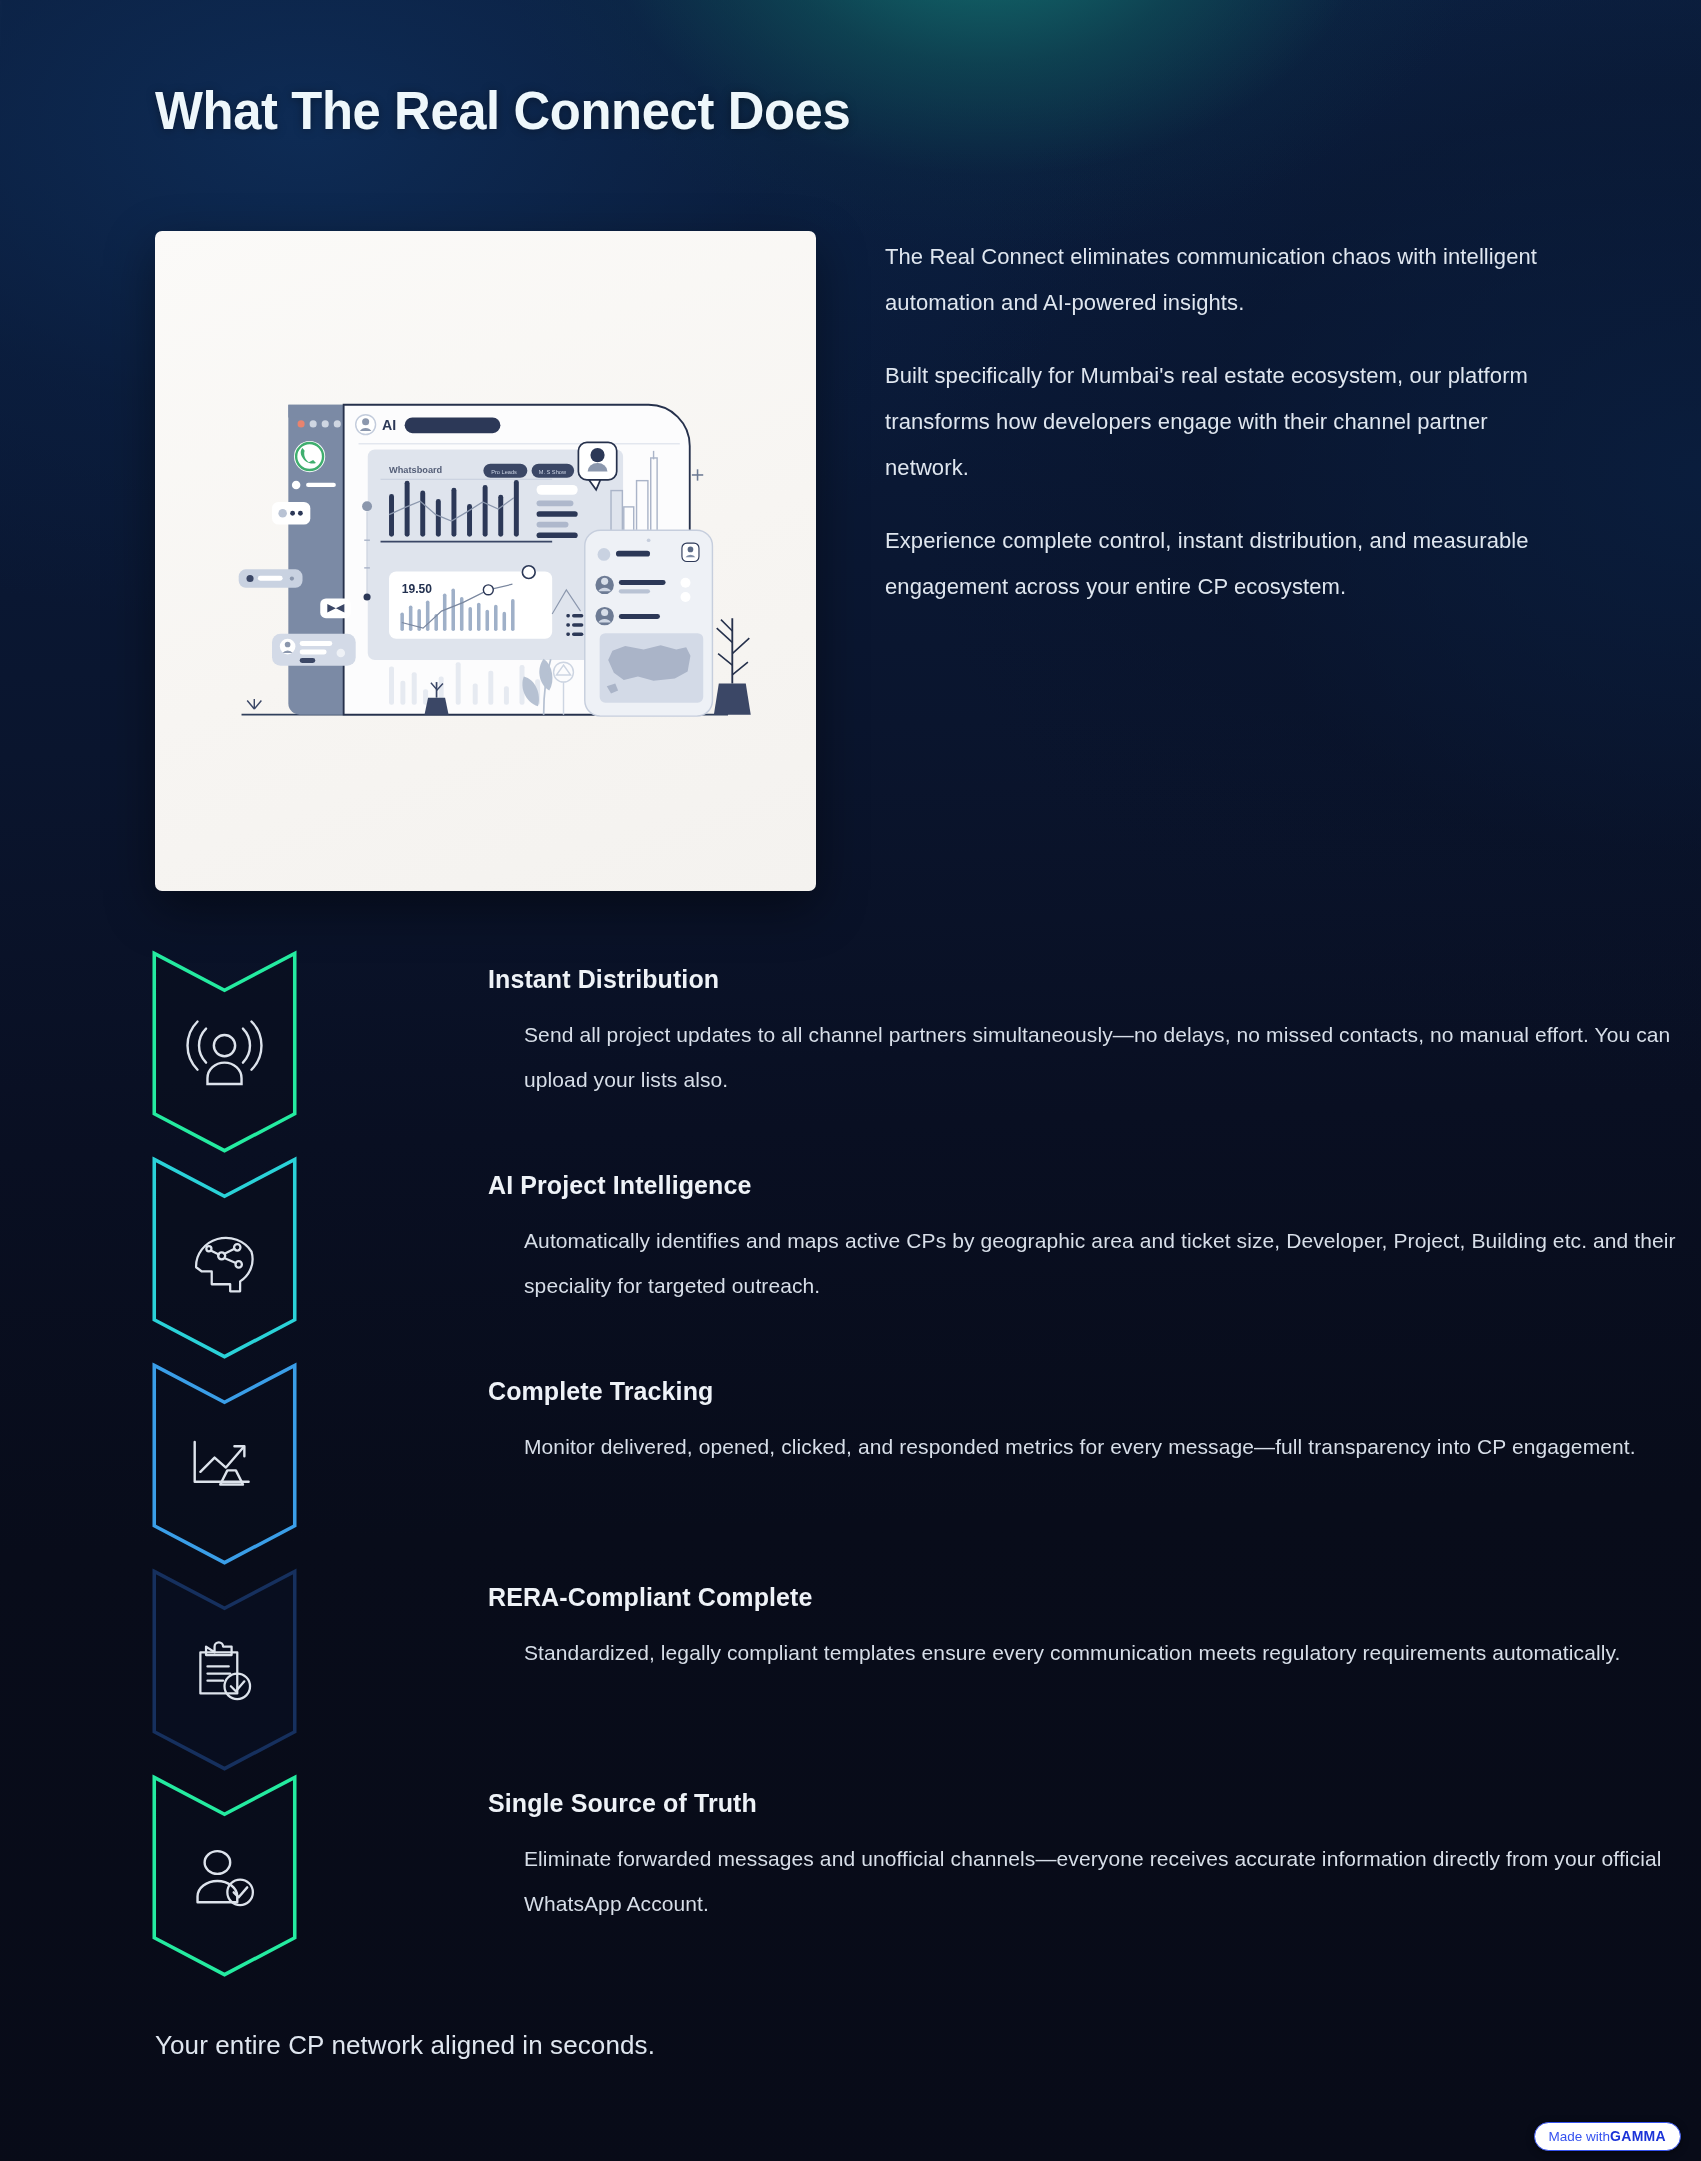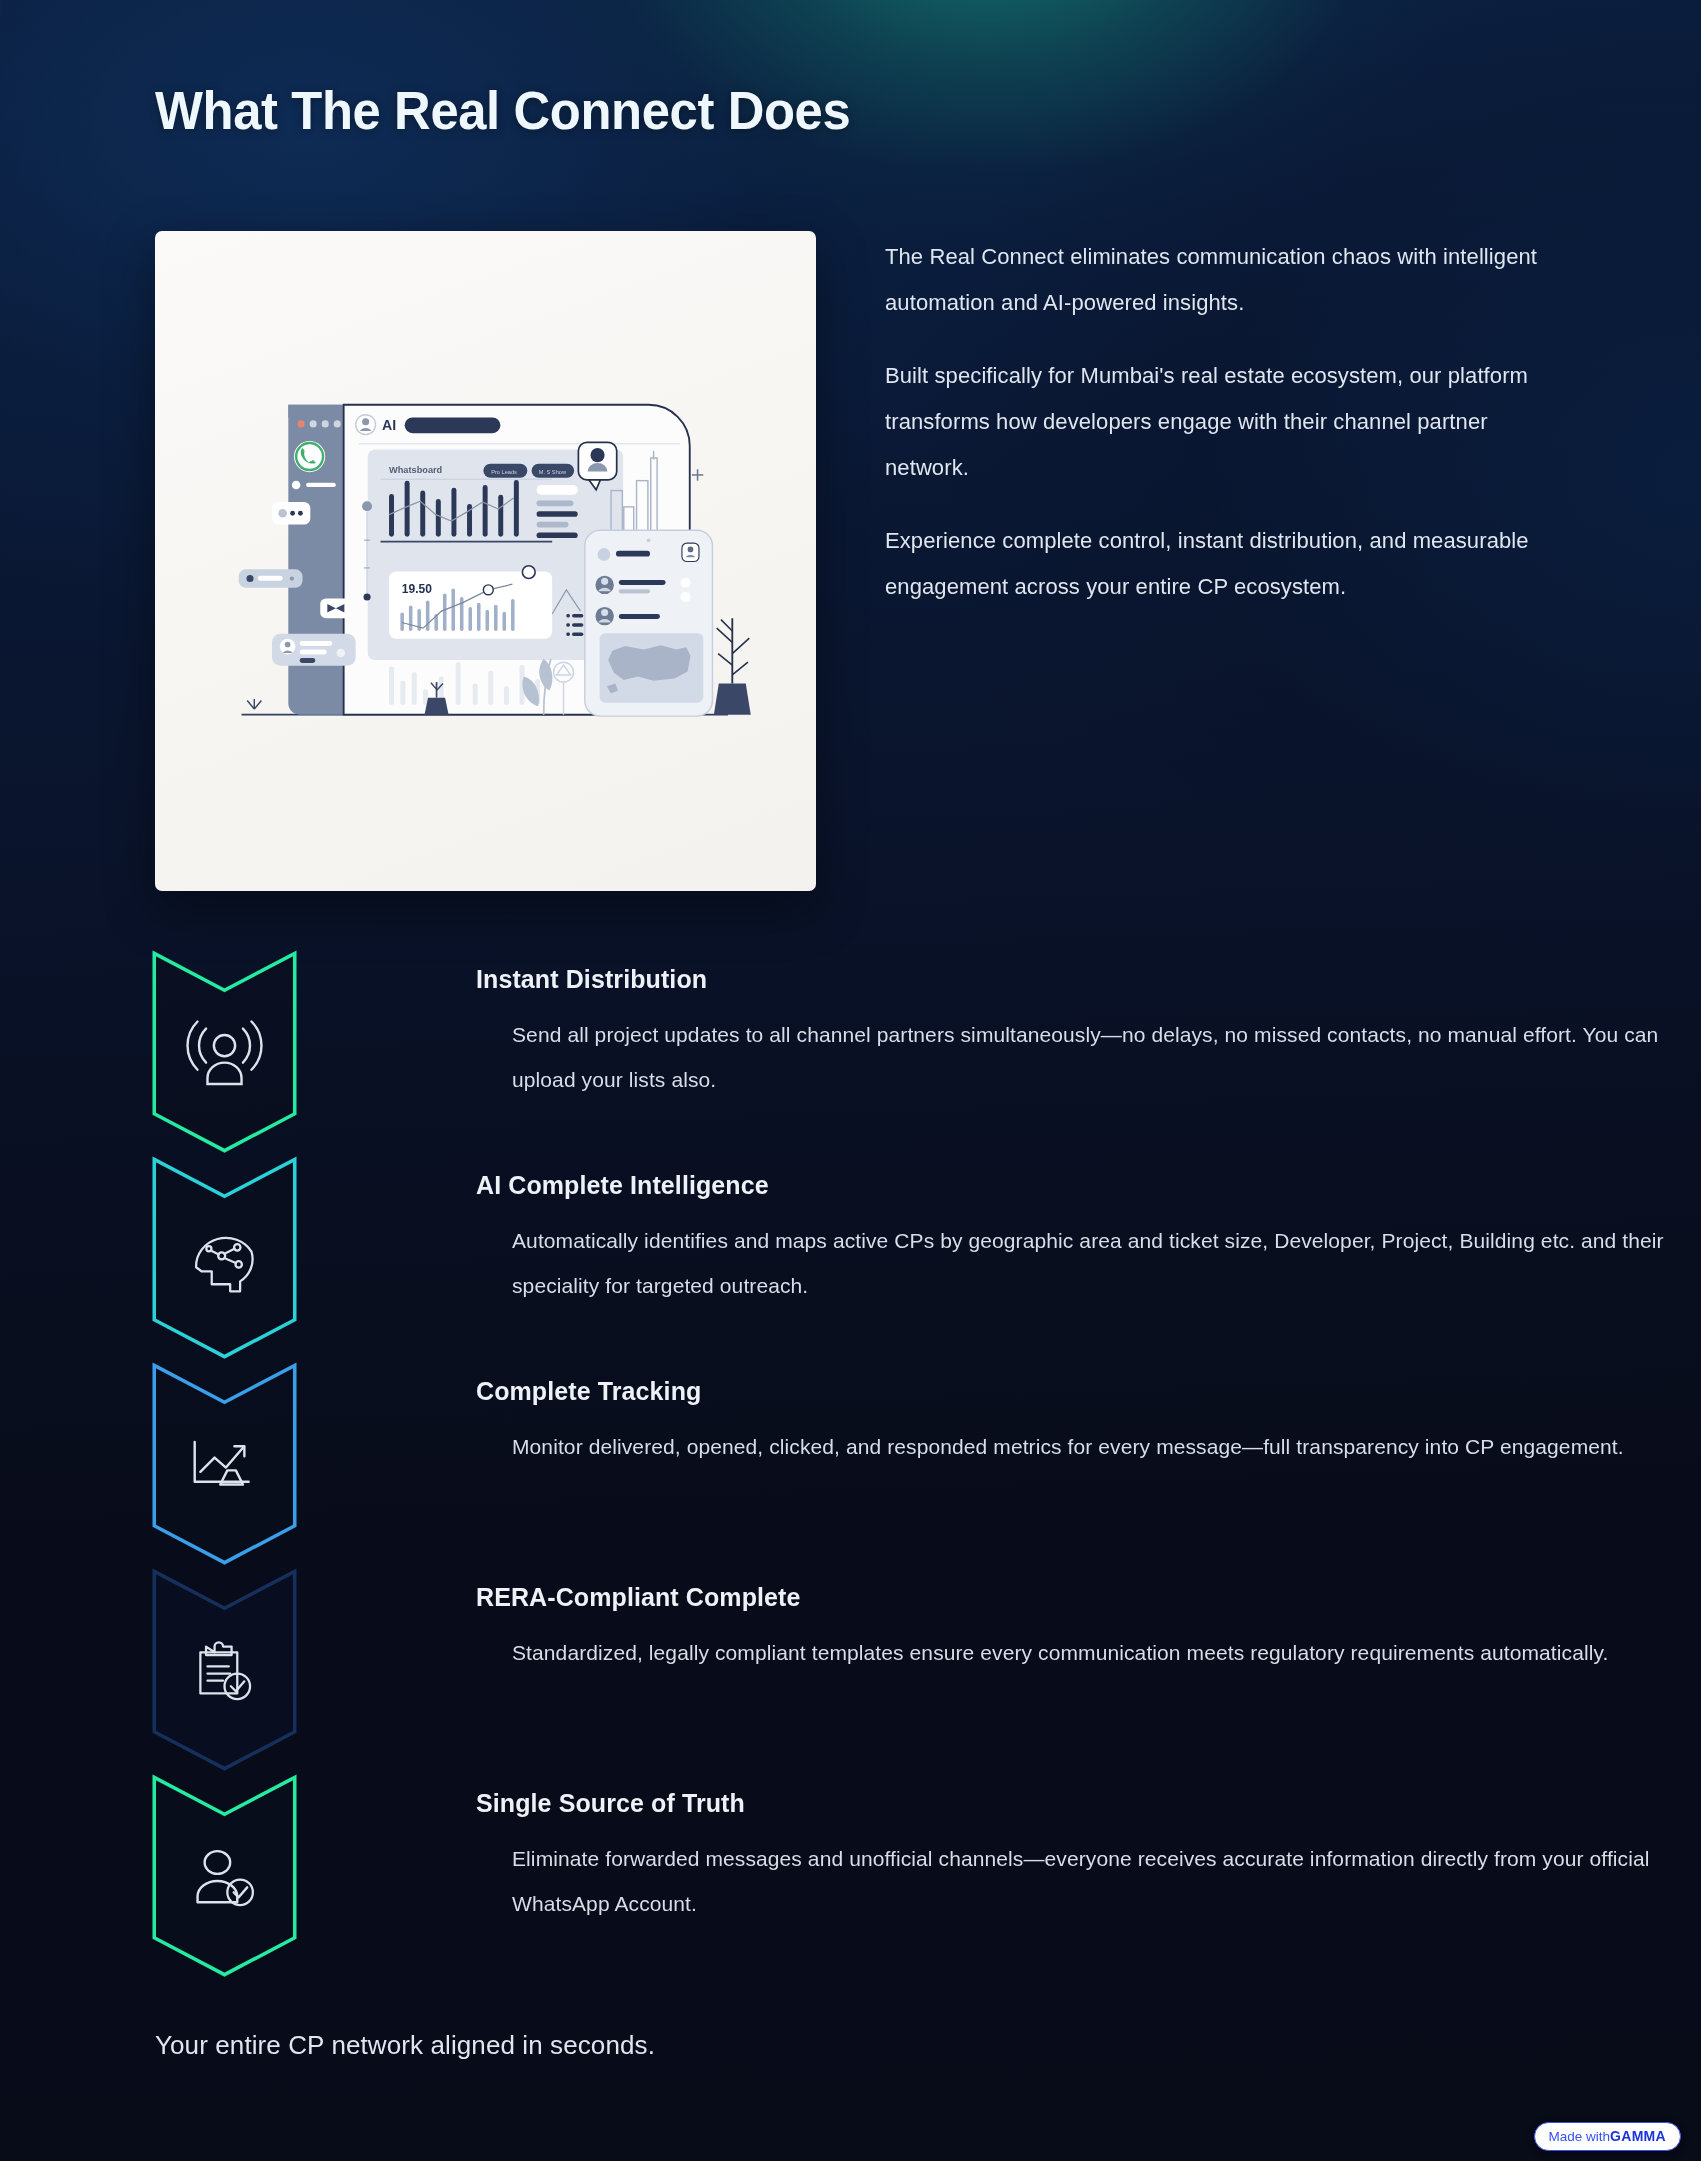--- a/index.html
+++ b/index.html
@@ -86,20 +86,21 @@
   #features {
     position: absolute;
     left: 0; top: 949px;
     width: 1702px;
   }
   .feature {
     position: relative;
     display: flex;
     align-items: flex-start;
     height: 206px;
+    gap: 12px;
   }
   .chev-wrap {
     position: relative;
     width: 149px;
     height: 206px;
     margin-left: 150px;
     flex: 0 0 auto;
   }
   .chev-wrap svg { display:block; overflow: visible; }
 
@@ -414,21 +415,21 @@
             <path d="M-40 10 a42 40 0 0 1 78 -22 a40 38 0 0 1 -16 42 l0 14 l-14 0 l0 -10 l-26 0 l0 -18 l-14 0 l-8 -6 z"></path>
             <circle cx="-4" cy="-6" r="5"></circle>
             <circle cx="18" cy="-18" r="4.5"></circle>
             <circle cx="20" cy="6" r="4.5"></circle>
             <circle cx="-22" cy="-16" r="3.6"></circle>
             <path d="M-18 -13 L-8 -8 M0 -9 L14 -16 M2 -2 L16 4"></path>
           </g>
         </svg>
       </div>
       <div class="ftext">
-        <div class="ftitle">AI Complete Intelligence</div>
+        <div class="ftitle">AI Project Intelligence</div>
         <div class="fdesc">Automatically identifies and maps active CPs by geographic area and ticket size, Developer, Project, Building etc. and their speciality for targeted outreach.</div>
       </div>
     </div>
 
     <div class="feature">
       <div class="chev-wrap">
         <svg width="149" height="206" viewBox="0 0 210 290">
           <path d="M6 6 L105 58 L204 6 L204 232 L105 284 L6 232 Z" fill="rgba(9,14,30,0.55)" stroke="#3a9ee8" stroke-width="5"></path>
           <g transform="translate(105,148)" fill="none" stroke="#dde3ec" stroke-width="3.4" stroke-linecap="round" stroke-linejoin="round">
             <path d="M-42 -34 L-42 22 L34 22"></path>

